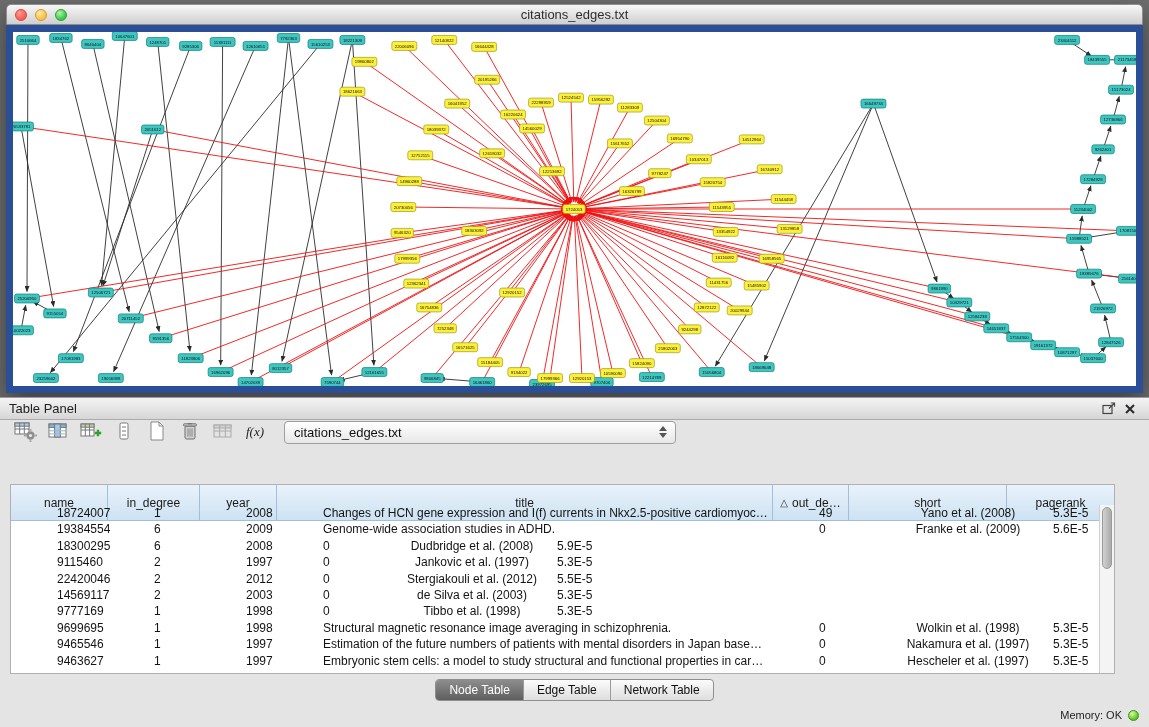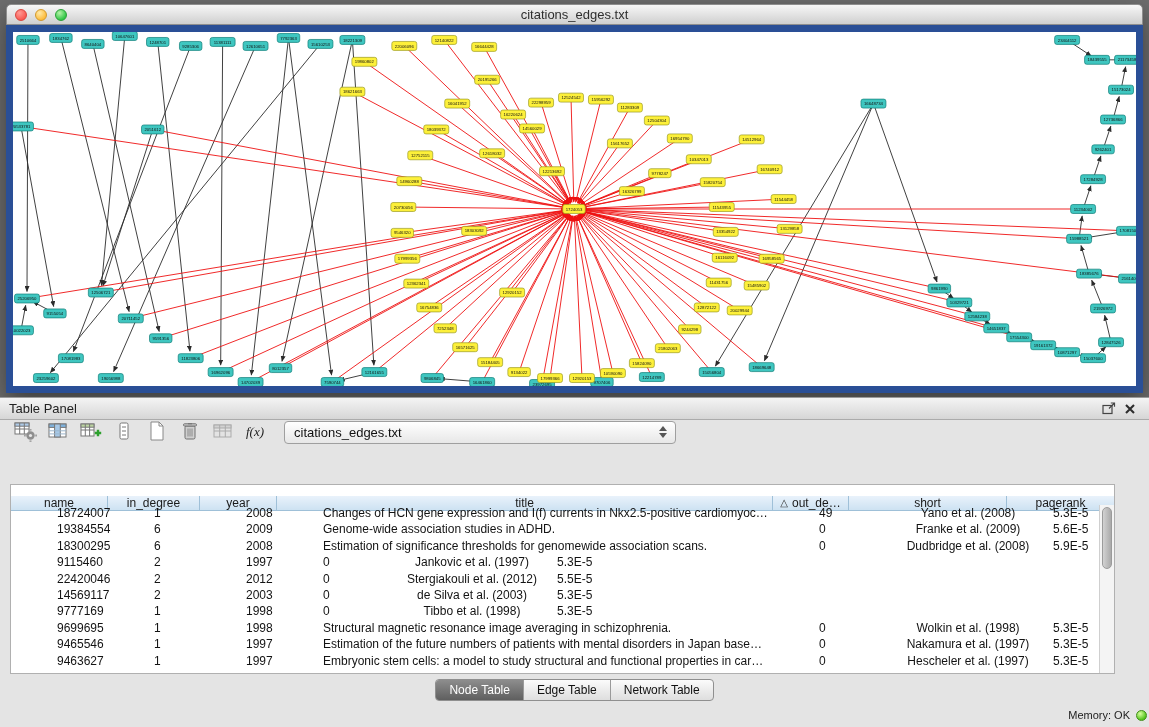--- a/index.html
+++ b/index.html
@@ -34,21 +34,21 @@
   .tbtn { width:26px; height:24px; background:none; border:none; padding:0; cursor:default; }
   .combo { width:392px; height:23px; margin-left:8px; border:1px solid #9f9f9f; border-radius:4px;
            background:linear-gradient(#ffffff,#e7e7e7); display:flex; align-items:center;
            padding:0 22px 0 9px; font-size:13px; color:#111; position:relative; cursor:default; }
   .combo .arrows { position:absolute; right:8px; top:4px; display:flex; flex-direction:column; gap:2px; }
   .tri-up { width:0; height:0; border-left:4px solid transparent; border-right:4px solid transparent; border-bottom:5px solid #555; }
   .tri-dn { width:0; height:0; border-left:4px solid transparent; border-right:4px solid transparent; border-top:5px solid #555; }
 
   .table-wrap { position:absolute; left:10px; top:86px; width:1105px; height:190px;
                 background:#fff; border:1px solid #b0b0b0; }
-  .thead { display:flex; height:36px;align-items:center; }
+  .thead { display:flex; height:36px; }
   .th { background:linear-gradient(#e9f2fb,#cde2f2); border-right:1px solid #9fc0d8; border-bottom:1px solid #9fc0d8;
         font-size:12px; color:#1a1a1a; display:flex; align-items:center; justify-content:center; gap:4px;
         overflow:hidden; white-space:nowrap; cursor:default; }
   .th .sort { font-size:10px; color:#333; }
   .c0{width:97px}.c1{width:92px}.c2{width:77px}.c3{width:496px}.c4{width:76px}.c5{width:158px}.c6{flex:1;border-right:none}
   .tbody { position:absolute; top:20px; left:0; right:15px; bottom:0; overflow:hidden;padding-left:40px; }
   .tr { display:flex; height:16.4px; }
   .td { font-size:12px; color:#131313; line-height:16.4px; padding-left:6px; white-space:nowrap; overflow:hidden; }
   .td.c5 { text-align:center; padding-left:0; }
   .vscroll { position:absolute; top:20px; right:0; bottom:0; width:15px; background:#f4f4f4; border-left:1px solid #cfcfcf; }
@@ -56,21 +56,21 @@
            background:linear-gradient(90deg,#d2d2d2,#aaaaaa); border:1px solid #9b9b9b; }
 
   .tabs { position:absolute; left:0; right:0; top:281px; display:flex; justify-content:center; }
   .tabgroup { display:flex; border:1px solid #8f8f8f; border-radius:4px; overflow:hidden;
               background:linear-gradient(#fbfbfb,#dedede); }
   .tab { height:20px; padding:0 13px; font-size:12px; line-height:19px; color:#111; border:none;
          border-right:1px solid #9a9a9a; background:transparent; cursor:default; font-family:inherit; }
   .tab:last-child { border-right:none; }
   .tab.active { background:linear-gradient(#8d8d8d,#5f5f5f); color:#fff; }
 
-  .status { position:absolute; right:2px; bottom:6px; display:flex; align-items:center; gap:6px;
+  .status { position:absolute; right:10px; bottom:6px; display:flex; align-items:center; gap:6px;
             font-size:11px; color:#1d1d1d; }
   .mem-dot { width:11px; height:11px; border-radius:50%;
              background:radial-gradient(circle at 35% 30%, #d9ff9f, #54c41f 70%); border:1px solid #3f8f17; }
 </style>
 </head>
 <body>
 
 <div class="net-window">
   <div class="titlebar">
     <div class="lights">
@@ -797,21 +797,20 @@
           <div class="td c2">2009</div>
           <div class="td c3">Genome-wide association studies in ADHD.</div>
           <div class="td c4">0</div>
           <div class="td c5">Franke et al. (2009)</div>
           <div class="td c6">5.6E-5</div>
         </div>
         <div class="tr">
           <div class="td c0">18300295</div>
           <div class="td c1">6</div>
           <div class="td c2">2008</div>
-          <div class="td c3">Estimation of significance thresholds for genomewide association scans.</div>
           <div class="td c4">0</div>
           <div class="td c5">Dudbridge et al. (2008)</div>
           <div class="td c6">5.9E-5</div>
         </div>
         <div class="tr">
           <div class="td c0">9115460</div>
           <div class="td c1">2</div>
           <div class="td c2">1997</div>
           <div class="td c4">0</div>
           <div class="td c5">Jankovic et al. (1997)</div>

